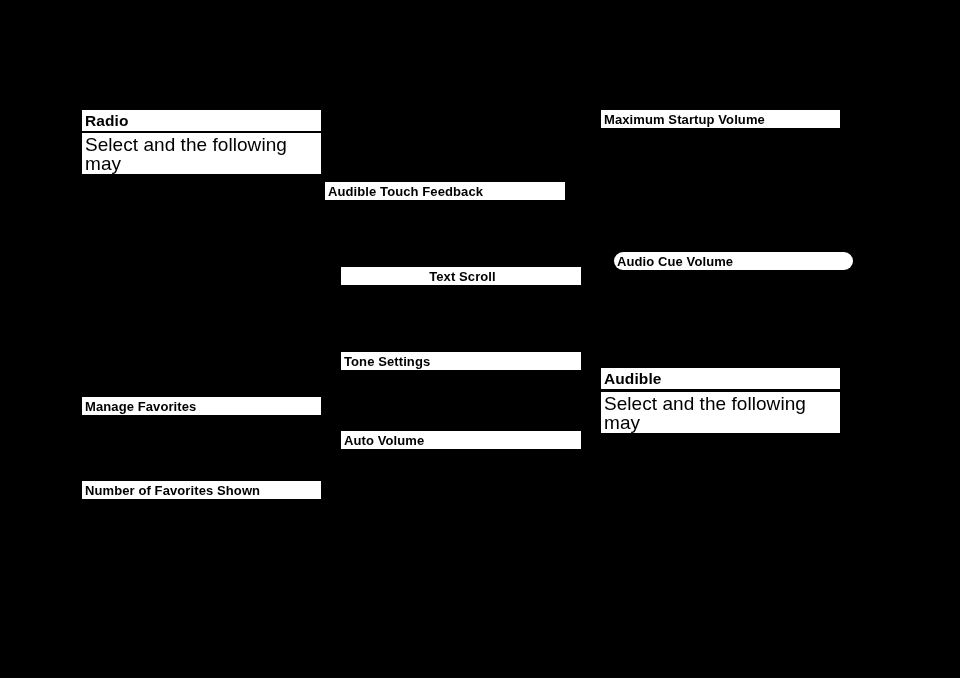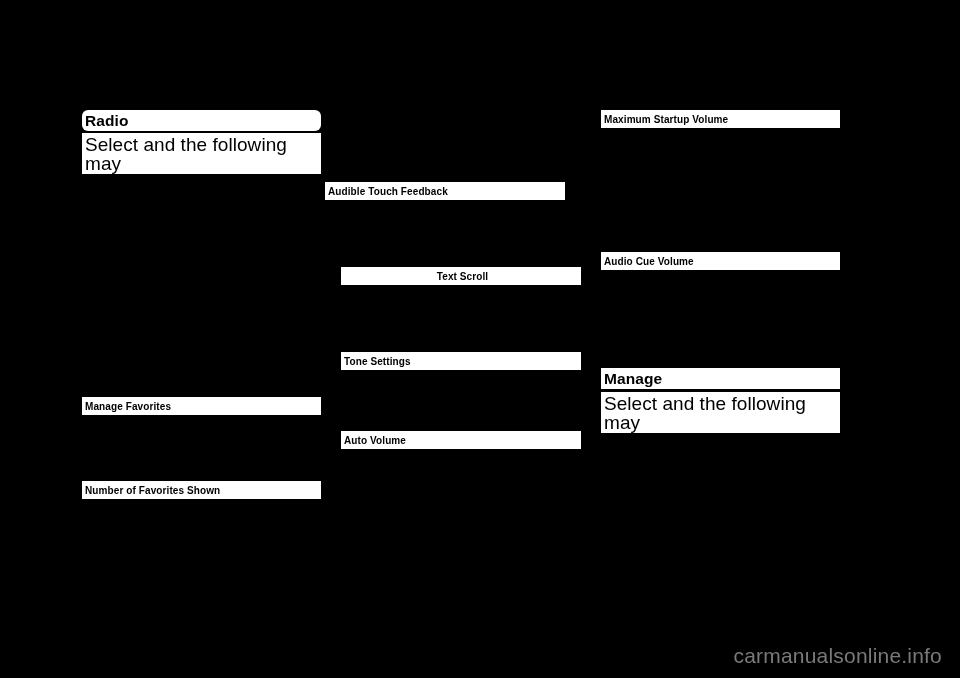--- a/index.html
+++ b/index.html
@@ -40,51 +40,51 @@
   .hl.head-lg {
     font-size: 15.5px;
     font-weight: bold;
     line-height: 20px;
     padding: 1px 0 1px 3px;
     letter-spacing: 0.1px;
   }
 
   
   .hl.head-sm {
-    font-size: 10px;
+    font-size: 13px;
     font-weight: bold;
     line-height: 17px;
     padding: 1px 0 1px 3px;
     letter-spacing: 0.1px;
   }
 
   
   .hl.body {
     font-size: 19px;
     font-weight: normal;
     line-height: 19px;
     padding: 2px 0 2px 3px;
     letter-spacing: 0.05px;
   }
 
   
-  #c1-radio          { left: 82px;  top: 110px; width: 239px; height: 21px; border-radius: 6px; }
+  #c1-radio          { left: 82px;  top: 110px; width: 239px; height: 21px; }
   #c1-radio-body     { left: 82px;  top: 133px; width: 239px; height: 41px; }
   #c1-manage-fav     { left: 82px;  top: 353px; width: 239px; height: 18px; margin-top: 44px; }
   #c1-num-fav        { left: 82px;  top: 481px; width: 239px; height: 18px; }
 
   
   #c2-audible        { left: 325px; top: 182px; width: 240px; height: 18px; }
   #c2-textscroll     { left: 341px; top: 267px; width: 240px; height: 18px; text-align: center; }
   #c2-tone           { left: 341px; top: 352px; width: 240px; height: 18px; }
   #c2-autovol        { left: 341px; top: 431px; width: 240px; height: 18px; }
 
   
   #c3-maxvol         { left: 601px; top: 110px; width: 239px; height: 18px; }
-  #c3-audiocue       { left: 601px; top: 252px; width: 239px; height: 18px; }
+  #c3-audiocue       { left: 614px; top: 252px; width: 239px; height: 18px; border-radius: 9px; }
   #c3-vehicle        { left: 601px; top: 368px; width: 239px; height: 21px; }
   #c3-vehicle-body   { left: 601px; top: 392px; width: 239px; height: 41px; }
 
   
   #watermark {
     position: absolute;
     right: 18px;
     bottom: 10px;
     color: #7a7a7a;
     font-family: "Liberation Sans", sans-serif;
@@ -114,20 +114,19 @@
   <div class="hl head-sm" id="c2-textscroll">Text Scroll</div>
 
   <div class="hl head-sm" id="c2-autovol">Auto Volume</div>
 
   <div class="hl head-sm" id="c2-tone">Tone Settings</div>
 
   <div class="hl head-sm" id="c3-maxvol">Maximum Startup Volume</div>
 
   <div class="hl head-sm" id="c3-audiocue">Audio Cue Volume</div>
 
-  <div class="hl head-lg" id="c3-vehicle">Manage</div>
+  <div class="hl head-lg" id="c3-vehicle">Audible</div>
 
   <div class="hl body" id="c3-vehicle-body">Select and the following may
 display:</div>
 
-  <div id="watermark">carmanualsonline.info</div>
 
 </div>
 
 </body></html>

